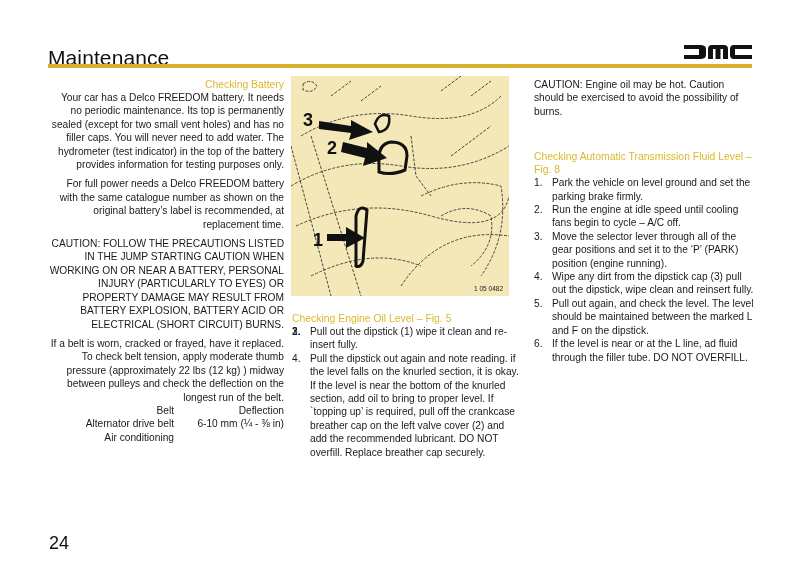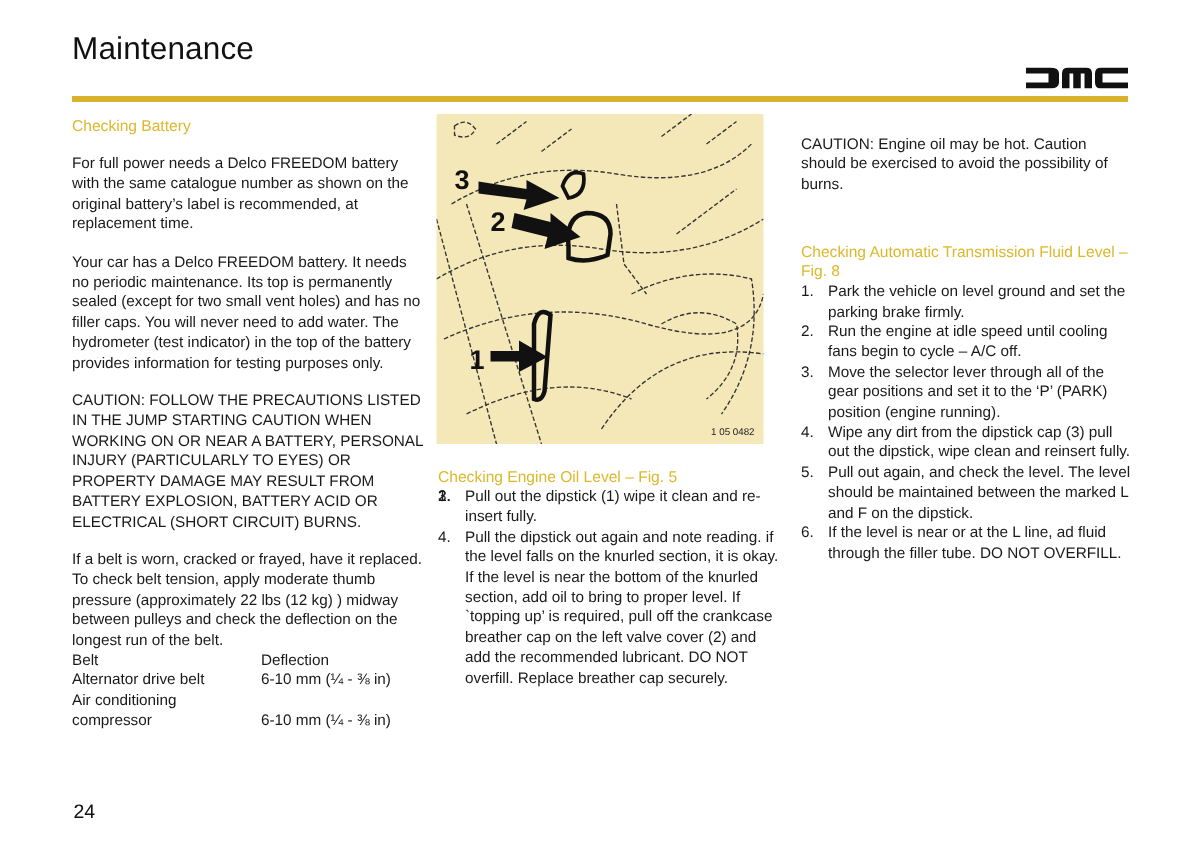--- a/index.html
+++ b/index.html
@@ -1,45 +1,45 @@
 <!DOCTYPE html>
 <html><head>
   <meta charset="utf-8">
   <style>
     html, body { margin: 0; padding: 0; background: #ffffff; }
     body {
       width: 800px; height: 570px; position: relative; overflow: hidden;
       font-family: "Liberation Sans", sans-serif; color: #1a1a1a;
     }
     .page-title {
-      position: absolute; left: 48px; top: 21px;
+      position: absolute; left: 48px; top: 46px;
       font-size: 21px; font-weight: normal; letter-spacing: 0.1px; color: #111;
     }
     .dmc-logo { position: absolute; left: 684px; top: 45px; width: 68px; height: 14px; }
     .gold-rule { position: absolute; left: 48px; top: 64px; width: 704px; height: 4px; background: #d8b22a; }
     .col { position: absolute; font-size: 10.2px; line-height: 13.4px; }
-    .col p { margin: 12px 0 6px 0; }
-    .col-left { left: 48px; top: 78px; width: 236px; }
+    .col p { margin: 0 0 6px 0; }
+    .col-left { left: 48px; top: 78px; width: 236px; text-align: right; }
     .col-mid { left: 292px; top: 312px; width: 228px; }
     .col-right { left: 534px; top: 78px; width: 220px; }
     .heading { color: #dcb82c; font-size: 10.4px; line-height: 13px; }
     ol.steps { margin: 0; padding: 0; list-style: none; }
     ol.steps li { position: relative; padding-left: 18px; margin: 0; }
     ol.steps li .num { position: absolute; left: 0; top: 0; }
     table.belt { border-collapse: collapse; width: 100%; font-size: 10.2px; line-height: 13.4px; margin-bottom: 16px; }
     table.belt td { padding: 0; vertical-align: top; }
     table.belt td.c2 { width: 110px; }
     .indent { padding-left: 8px; }
     .figure {
       position: absolute; left: 291px; top: 76px; width: 218px; height: 220px;
       background: #f4e8b8;
     }
     .figure svg { width: 100%; height: 100%; }
     .fig-code { position: absolute; right: 6px; bottom: 4px; font-size: 6.5px; color: #222; }
-    .page-number { position: absolute; left: 49px; top: 533px; font-size: 13px; color: #111; }
+    .page-number { position: absolute; left: 49px; top: 533px; font-size: 18px; color: #111; }
   </style>
 </head>
 <body>
 
 <div class="page-title">Maintenance</div>
 
 <div class="dmc-logo">
   <svg viewBox="0 0 68 14" width="68" height="14">
 
     <path d="M0 0 H16 Q22 0 22 4 V10 Q22 14 16 14 H0 V10 H15 V4 H0 Z" fill="#111"></path>
@@ -47,42 +47,38 @@
     <path d="M24 14 V4 Q24 0 28 0 H40 Q44 0 44 4 V14 H39 V4 H36.5 V14 H31.5 V4 H29 V14 Z" fill="#111"></path>
 
     <path d="M68 0 H50 Q46 0 46 4 V10 Q46 14 50 14 H68 V10 H51 V4 H68 Z" fill="#111"></path>
   </svg>
 </div>
 
 <div class="gold-rule"></div>
 
 <div class="col col-left">
   <div class="heading">Checking Battery</div>
+  <p>Your car has a Delco FREEDOM battery. It needs no periodic maintenance. Its top is permanently sealed (except for two small vent holes) and has no filler caps. You will never need to add water. The hydrometer (test indicator) in the top of the battery provides information for testing purposes only.</p>
   <p>For full power needs a Delco FREEDOM battery with the same catalogue number as shown on the original battery’s label is recommended, at replacement time.</p>
-  <p>Your car has a Delco FREEDOM battery. It needs no periodic maintenance. Its top is permanently sealed (except for two small vent holes) and has no filler caps. You will never need to add water. The hydrometer (test indicator) in the top of the battery provides information for testing purposes only.</p>
   <p>CAUTION: FOLLOW THE PRECAUTIONS LISTED IN THE JUMP STARTING CAUTION WHEN WORKING ON OR NEAR A BATTERY, PERSONAL INJURY (PARTICULARLY TO EYES) OR PROPERTY DAMAGE MAY RESULT FROM BATTERY EXPLOSION, BATTERY ACID OR ELECTRICAL (SHORT CIRCUIT) BURNS.</p>
 
   <p style="margin-bottom:0">If a belt is worn, cracked or frayed, have it replaced. To check belt tension, apply moderate thumb pressure (approximately 22 lbs (12 kg) ) midway between pulleys and check the deflection on the longest run of the belt.</p>
   <table class="belt">
     <tbody>
         <tr>
       <td>Belt</td>
       <td class="c2">Deflection</td>
     </tr>
     <tr>
       <td>Alternator drive belt</td>
       <td class="c2">6-10 mm (¼ - ⅜ in)</td>
     </tr>
     <tr>
       <td>Air conditioning</td>
       <td class="c2"></td>
-    </tr>
-    <tr>
-      <td class="indent">compressor</td>
-      <td class="c2">6-10 mm (¼ - ⅜ in)</td>
     </tr>
   </tbody>
     </table>
 </div>
 
 <div class="figure">
   <svg viewBox="0 0 218 220">
     <g fill="none" stroke="#333" stroke-width="0.9" stroke-dasharray="3 1.5">
       <path d="M10 60 Q60 30 120 40 T210 20"></path>
       <path d="M0 110 Q50 80 110 90 T218 70"></path>

